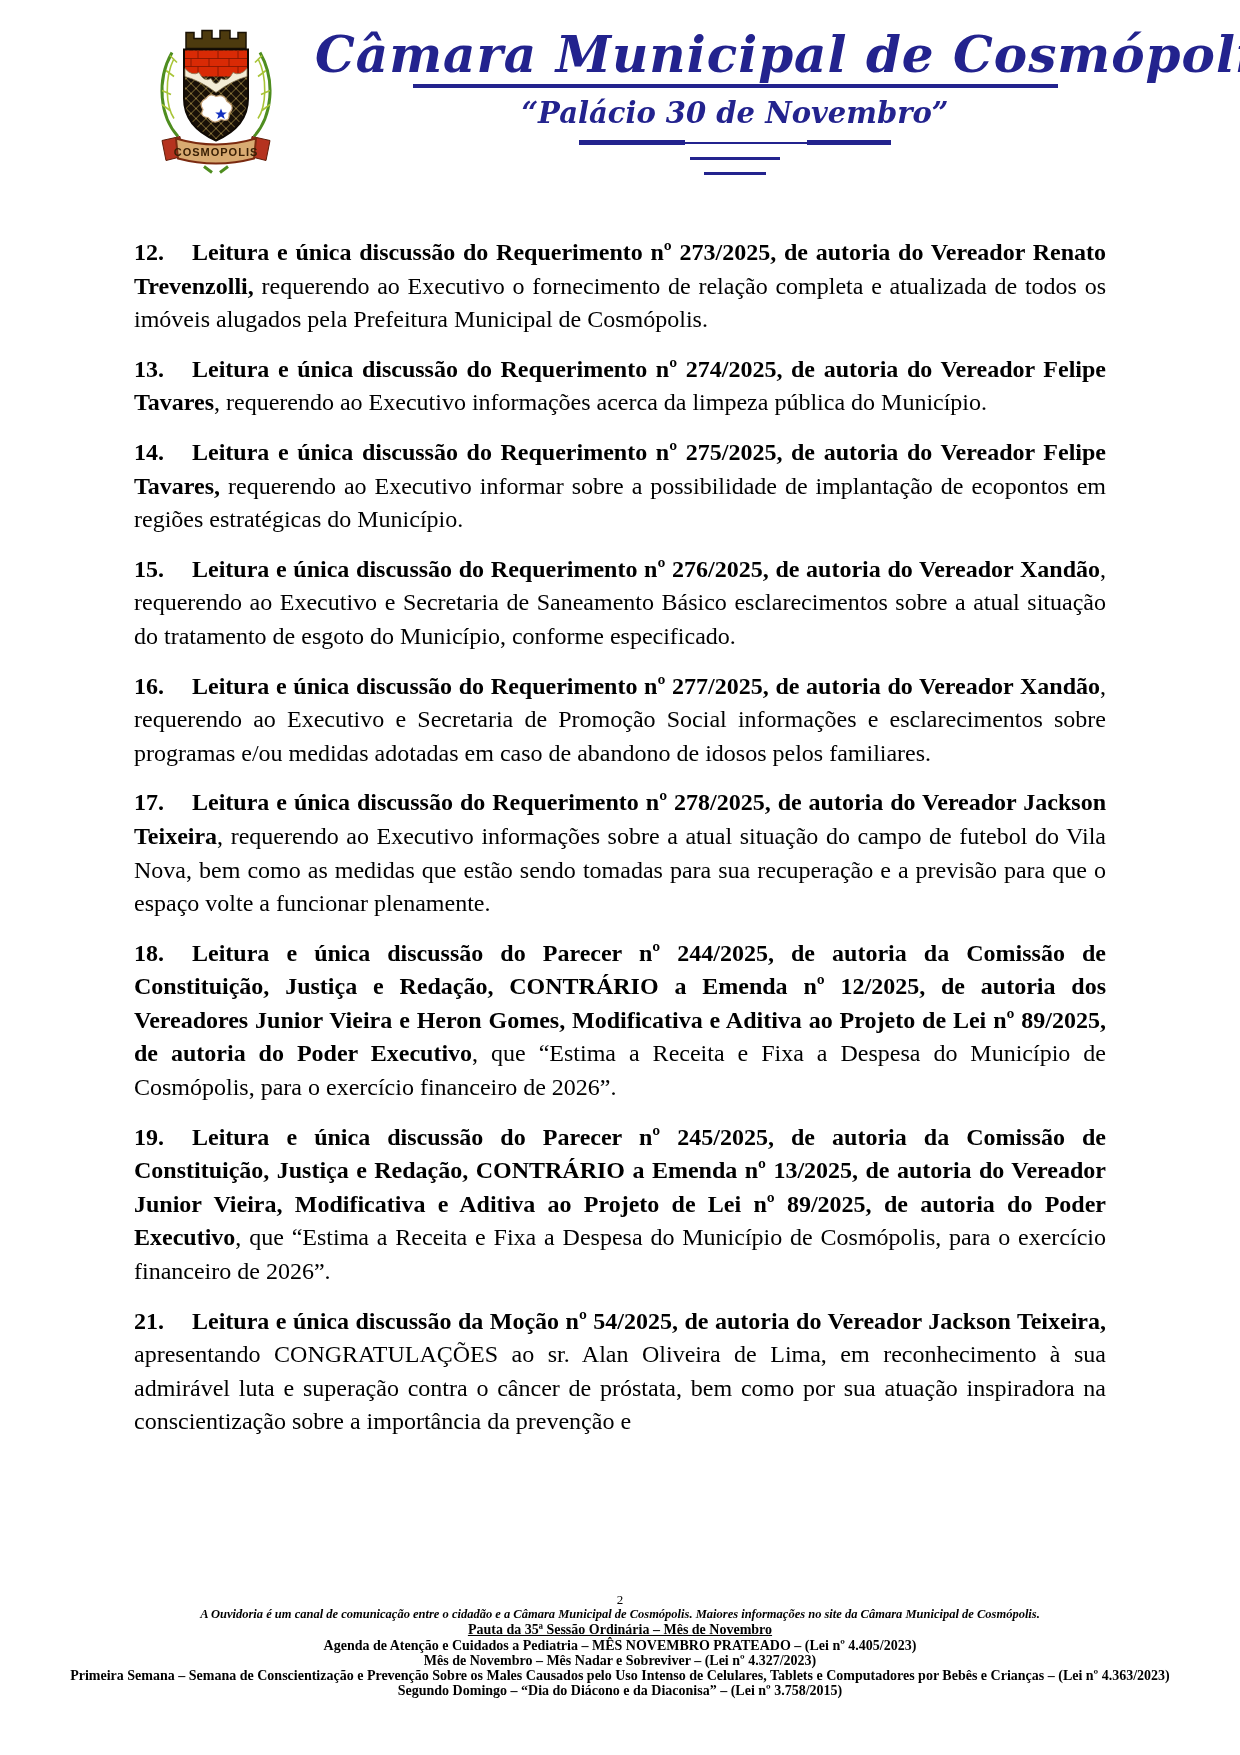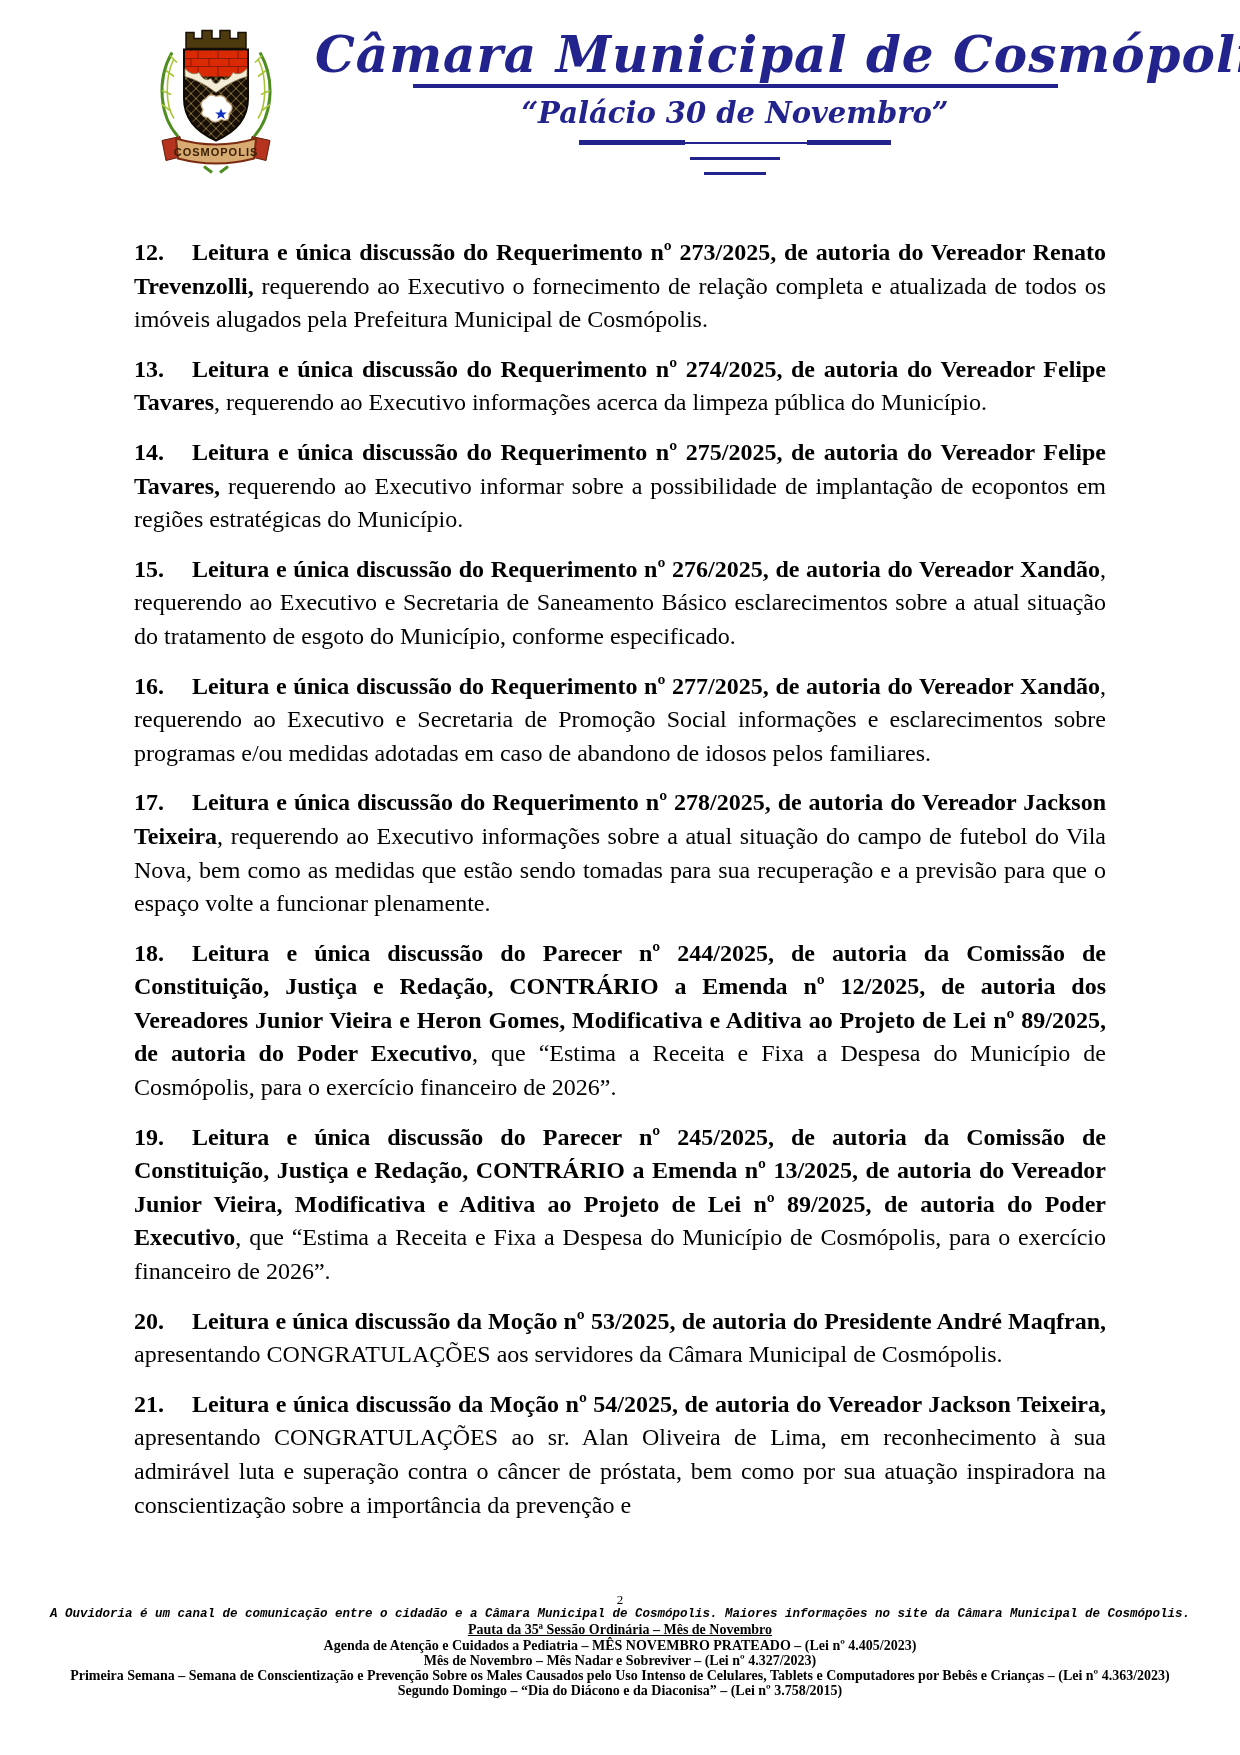--- a/index.html
+++ b/index.html
@@ -22,21 +22,21 @@
 
   
   .content{position:absolute;left:118px;width:1004px;top:220px;}
   .item{margin:16px;font-size:24px;line-height:33.6px;text-align:justify;}
   .item .num{display:inline-block;width:58px;font-weight:bold;}
   .item .b{font-weight:bold;}
 
   
   .pfooter{position:absolute;left:0;width:100%;top:1592px;text-align:center;}
   .pagenum{font-size:13px;line-height:15px;}
-  .ouvidoria{font-family:Liberation Mono, monospace;font-style:italic;font-weight:bold;
+  .ouvidoria{font-family:Liberation Serif, serif;font-style:italic;font-weight:bold;
              font-size:12.5px;line-height:15px;}
   .pauta{font-weight:bold;font-size:14px;line-height:16px;text-decoration:underline;}
   .fline{font-weight:bold;font-size:14px;line-height:15px;}
 </style>
 </head>
 <body>
 
 <div class="page">
 
   <div class="crest">
@@ -94,21 +94,20 @@
 
   <div class="content">
     <p class="item"><span class="num">12.</span><span class="b">Leitura e única discussão do Requerimento nº 273/2025, de autoria do Vereador Renato Trevenzolli,</span><span> requerendo ao Executivo o fornecimento de relação completa e atualizada de todos os imóveis alugados pela Prefeitura Municipal de Cosmópolis.</span></p>
     <p class="item"><span class="num">13.</span><span class="b">Leitura e única discussão do Requerimento nº 274/2025, de autoria do Vereador Felipe Tavares</span><span>, requerendo ao Executivo informações acerca da limpeza pública do Município.</span></p>
     <p class="item"><span class="num">14.</span><span class="b">Leitura e única discussão do Requerimento nº 275/2025, de autoria do Vereador Felipe Tavares,</span><span> requerendo ao Executivo informar sobre a possibilidade de implantação de ecopontos em regiões estratégicas do Município.</span></p>
     <p class="item"><span class="num">15.</span><span class="b">Leitura e única discussão do Requerimento nº 276/2025, de autoria do Vereador Xandão</span><span>, requerendo ao Executivo e Secretaria de Saneamento Básico esclarecimentos sobre a atual situação do tratamento de esgoto do Município, conforme especificado.</span></p>
     <p class="item"><span class="num">16.</span><span class="b">Leitura e única discussão do Requerimento nº 277/2025, de autoria do Vereador Xandão</span><span>, requerendo ao Executivo e Secretaria de Promoção Social informações e esclarecimentos sobre programas e/ou medidas adotadas em caso de abandono de idosos pelos familiares.</span></p>
     <p class="item"><span class="num">17.</span><span class="b">Leitura e única discussão do Requerimento nº 278/2025, de autoria do Vereador Jackson Teixeira</span><span>, requerendo ao Executivo informações sobre a atual situação do campo de futebol do Vila Nova, bem como as medidas que estão sendo tomadas para sua recuperação e a previsão para que o espaço volte a funcionar plenamente.</span></p>
     <p class="item"><span class="num">18.</span><span class="b">Leitura e única discussão do Parecer nº 244/2025, de autoria da Comissão de Constituição, Justiça e Redação, CONTRÁRIO a Emenda nº 12/2025, de autoria dos Vereadores Junior Vieira e Heron Gomes, Modificativa e Aditiva ao Projeto de Lei nº 89/2025, de autoria do Poder Executivo</span><span>, que “Estima a Receita e Fixa a Despesa do Município de Cosmópolis, para o exercício financeiro de 2026”.</span></p>
     <p class="item"><span class="num">19.</span><span class="b">Leitura e única discussão do Parecer nº 245/2025, de autoria da Comissão de Constituição, Justiça e Redação, CONTRÁRIO a Emenda nº 13/2025, de autoria do Vereador Junior Vieira, Modificativa e Aditiva ao Projeto de Lei nº 89/2025, de autoria do Poder Executivo</span><span>, que “Estima a Receita e Fixa a Despesa do Município de Cosmópolis, para o exercício financeiro de 2026”.</span></p>
-    <p class="item"><span class="num">20.</span><span class="b">Leitura e única discussão da Moção nº 53/2025, de autoria do Presidente André Maqfran,</span><span> apresentando CONGRATULAÇÕES aos servidores da Câmara Municipal de Cosmópolis.</span></p>
     <p class="item"><span class="num">21.</span><span class="b">Leitura e única discussão da Moção nº 54/2025, de autoria do Vereador Jackson Teixeira,</span><span> apresentando CONGRATULAÇÕES ao sr. Alan Oliveira de Lima, em reconhecimento à sua admirável luta e superação contra o câncer de próstata, bem como por sua atuação inspiradora na conscientização sobre a importância da prevenção e</span></p>
   </div>
 
   <div class="pfooter">
     <div class="pagenum">2</div>
     <div class="ouvidoria">A Ouvidoria é um canal de comunicação entre o cidadão e a Câmara Municipal de Cosmópolis. Maiores informações no site da Câmara Municipal de Cosmópolis.</div>
     <div class="pauta">Pauta da 35ª Sessão Ordinária – Mês de Novembro</div>
     <div class="fline">Agenda de Atenção e Cuidados a Pediatria – MÊS NOVEMBRO PRATEADO – (Lei nº 4.405/2023)</div>
     <div class="fline">Mês de Novembro – Mês Nadar e Sobreviver – (Lei nº 4.327/2023)</div>
     <div class="fline">Primeira Semana – Semana de Conscientização e Prevenção Sobre os Males Causados pelo Uso Intenso de Celulares, Tablets e Computadores por Bebês e Crianças – (Lei nº 4.363/2023)</div>

